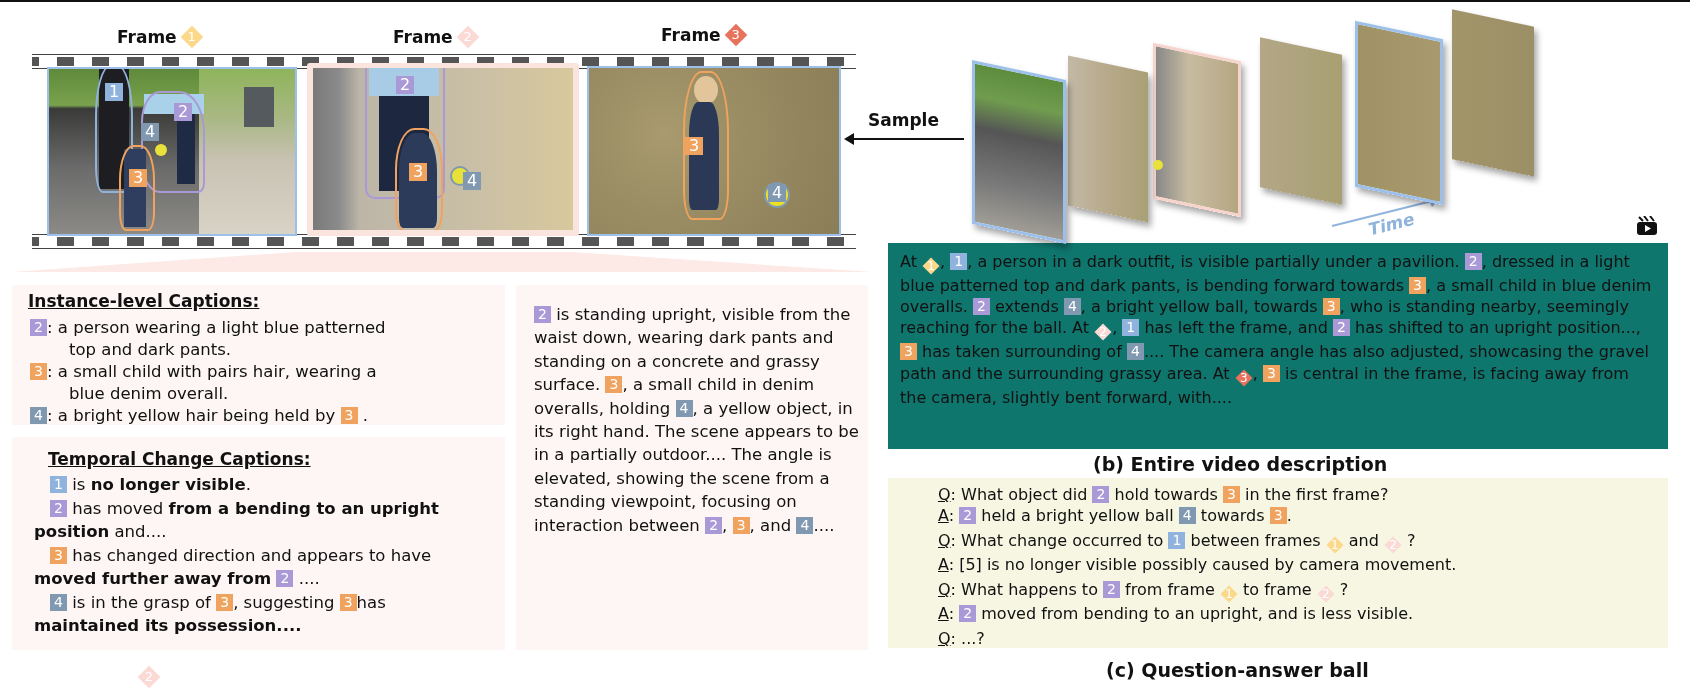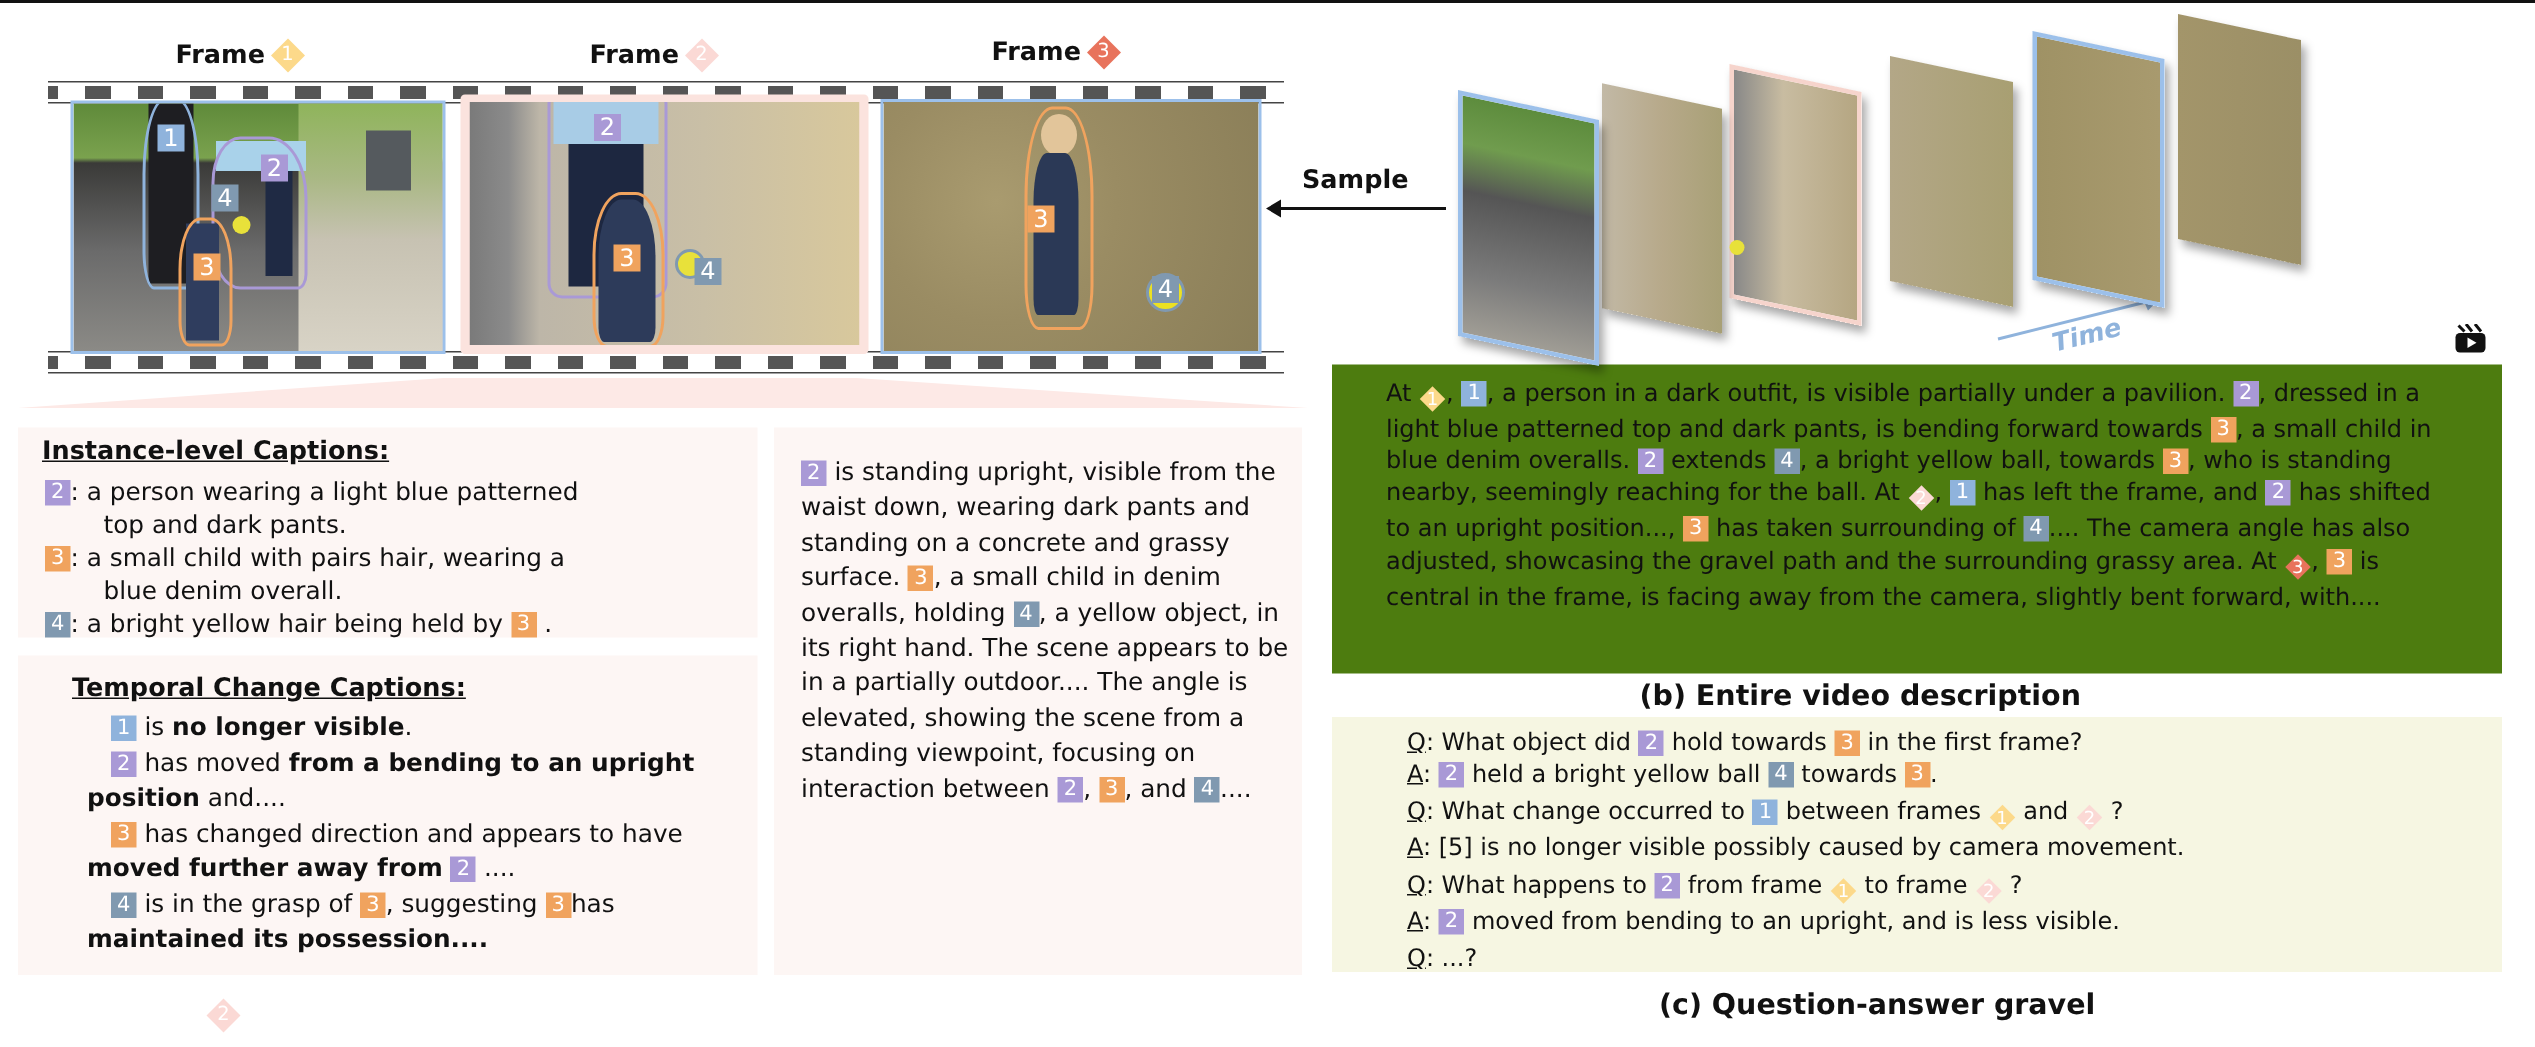--- a/index.html
+++ b/index.html
@@ -27,21 +27,21 @@
   .outline{position:absolute;border:2px solid;border-radius:40% 40% 20% 20%;}
 
   
   .box{position:absolute;background:#fdf6f4;}
   .box-title{font-weight:bold;text-decoration:underline;font-size:17px;margin-bottom:8px;}
   .cap{font-size:16.5px;line-height:22px;}
   .b{display:inline-block;color:#fff;font-size:14px;line-height:17px;padding:0 3px;min-width:11px;text-align:center;vertical-align:1px;}
   .b1{background:#8fb3dc;} .b2{background:#a999d6;} .b3{background:#f0a35e;} .b4{background:#8099b0;}
   .sec-title{position:absolute;font-weight:bold;font-size:19px;white-space:nowrap;}
 
-  .desc{position:absolute;left:888px;top:243px;width:780px;height:206px;background:#4d7c0f;box-sizing:border-box;padding:8px 36px;font-family:"DejaVu Sans",sans-serif;font-size:16px;line-height:21.2px;}
+  .desc{position:absolute;left:888px;top:243px;width:780px;height:206px;background:#0f766e;box-sizing:border-box;padding:8px 12px;font-family:"DejaVu Sans",sans-serif;font-size:16px;line-height:21.2px;}
   .qa{position:absolute;left:888px;top:478px;width:780px;height:170px;background:#f6f6e2;box-sizing:border-box;padding:6px 50px;font-size:16px;line-height:21px;}
   .qa .u{text-decoration:underline;}
   .qa .pair{margin-bottom:4px;}
 
   
   .vframe{position:absolute;width:110px;height:140px;box-shadow:3px 4px 6px rgba(0,0,0,0.35);}
   .sample-arrow{position:absolute;left:846px;top:138px;width:118px;height:2px;background:#111;}
   .sample-arrow::before{content:"";position:absolute;left:-2px;top:-5px;border-right:10px solid #111;border-top:6px solid transparent;border-bottom:6px solid transparent;}
 </style>
 </head>
@@ -127,21 +127,21 @@
   </div>
   <div class="cap">
     <span class="b b4">4</span><span>: a bright yellow hair being held by</span>
     <span class="b b3">3</span>
     <span>.</span>
   </div>
 </div>
 
 <div class="box" style="left:12px;top:437px;width:493px;height:213px;padding:12px 12px 0 22px;box-sizing:border-box;">
   <div class="box-title" style="margin-left:14px;margin-bottom:4px;">Temporal Change Captions:</div>
-  <div class="cap" style="line-height:23.5px;margin-left:24px;">
+  <div class="cap" style="line-height:23.5px;">
     <div style="padding-left:16px;">
       <span class="b b1">1</span>
       <span>is</span>
       <b>no longer visible</b><span>.</span>
     </div>
     <div style="text-indent:16px;width:430px;">
       <span class="b b2" style="text-indent:0;">2</span>
       <span>has moved</span>
       <b>from a bending to an upright position</b>
       <span>and....</span>
@@ -259,13 +259,13 @@
       <span class="diamond sm" style="--c:#fbd9d5"><span>2</span></span>
       <span>?</span></div>
     <div><span class="u">A</span><span>:</span>
       <span class="b b2">2</span>
       <span>moved from bending to an upright, and is less visible.</span></div>
   </div>
   <div class="pair">
     <span class="u">Q</span><span>: ...?</span>
   </div>
 </div>
-<div class="sec-title" style="left:1106px;top:659px;">(c) Question-answer gravel</div>
+<div class="sec-title" style="left:1106px;top:659px;">(c) Question-answer ball</div>
 
 </body></html>

